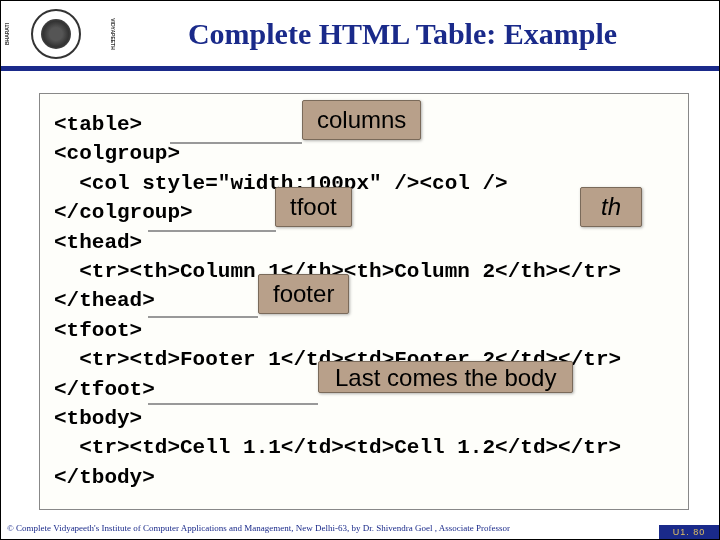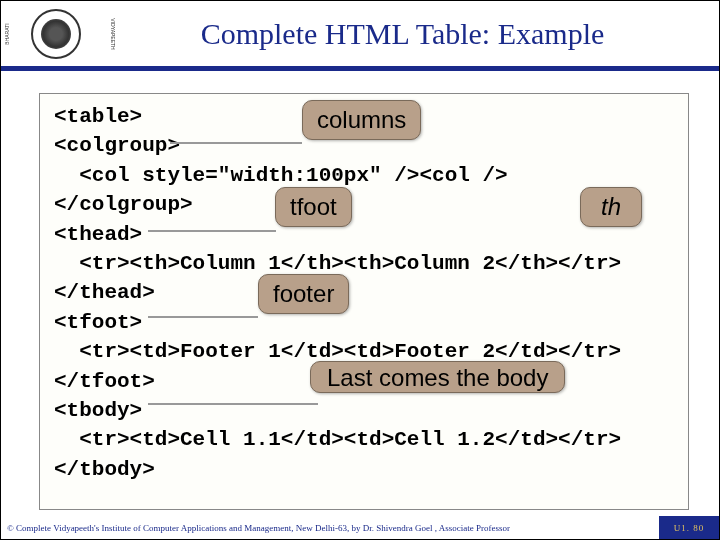--- a/index.html
+++ b/index.html
@@ -11,20 +11,21 @@
     position: relative;
     overflow: hidden;
     border: 1px solid #000;
   }
   .header-bar {
     display: flex;
     align-items: center;
     height: 70px;
     border-bottom: 5px solid #1a2a8a;
     padding-left: 5px;
+    font-weight: bold;
   }
   .logo {
     width: 100px;
     height: 60px;
     display: flex;
     align-items: center;
     justify-content: center;
     position: relative;
   }
   .logo-circle {
@@ -62,72 +63,72 @@
     text-align: center;
     font-size: 30px;
     color: #1a2a8a;
     font-family: "Times New Roman", serif;
     padding-right: 20px;
   }
   .code-box {
     margin: 22px 30px 0 38px;
     border: 1px solid #888;
     background: #fefefa;
-    padding: 8px 14px 0 14px;
+    padding: 16px 14px 0 14px;
     font-family: "Courier New", monospace;
     font-size: 21px;
     font-weight: bold;
     color: #000;
     line-height: 1.4;
     position: relative;
     height: 417px;
     overflow: hidden;
   }
   .code-line { white-space: pre; }
   .callout {
     position: absolute;
     background: #b8a08a;
     border: 1px solid #7a6a5a;
-    border-radius: 10px;
+    border-radius: 2px;
     padding: 2px 14px;
     font-family: Arial, sans-serif;
     font-weight: normal;
     font-size: 24px;
     color: #000;
     box-shadow: 1px 1px 3px rgba(0,0,0,0.3);
   }
   .callout-columns { top: 6px; left: 262px; }
   .callout-header  { top: 93px; left: 235px; }
   .callout-footer  { top: 180px; left: 218px; }
   .callout-th      { top: 93px; left: 540px; padding: 2px 20px; font-style: italic; }
-  .callout-body    { top: 267px; left: 270px; padding: 2px 16px 0 16px; text-align: center; line-height: 1.15; }
+  .callout-body    { top: 267px; left: 278px; padding: 2px 16px 0 16px; text-align: center; line-height: 1.15; }
   .conn {
     position: absolute;
     border-top: 2px solid #999;
     height: 0;
   }
   .footer-line {
     position: absolute;
     bottom: 6px;
     left: 6px;
     right: 70px;
     font-size: 9px;
     color: #1a2a8a;
     font-family: "Times New Roman", serif;
   }
   .footer-page {
     position: absolute;
     bottom: 0;
     right: 0;
     width: 60px;
-    height: 23px;
+    height: 14px;
     background: #1a2a8a;
     color: #e0c060;
     font-size: 9px;
-    font-family: Liberation Serif, serif;
+    font-family: Liberation Sans, sans-serif;
     display: flex;
     align-items: center;
     justify-content: center;
     letter-spacing: 1px;
   }
 </style>
 </head>
 <body>
 
 <div class="header-bar">

